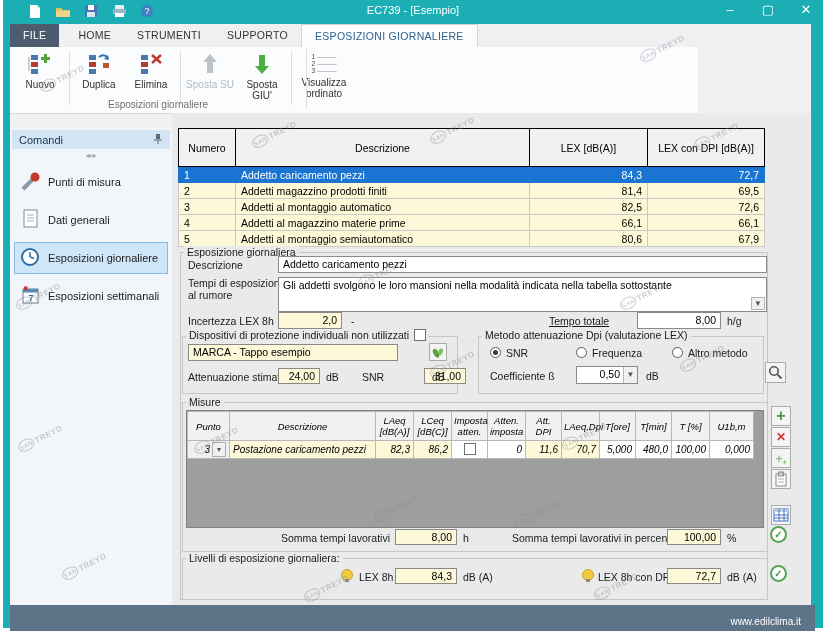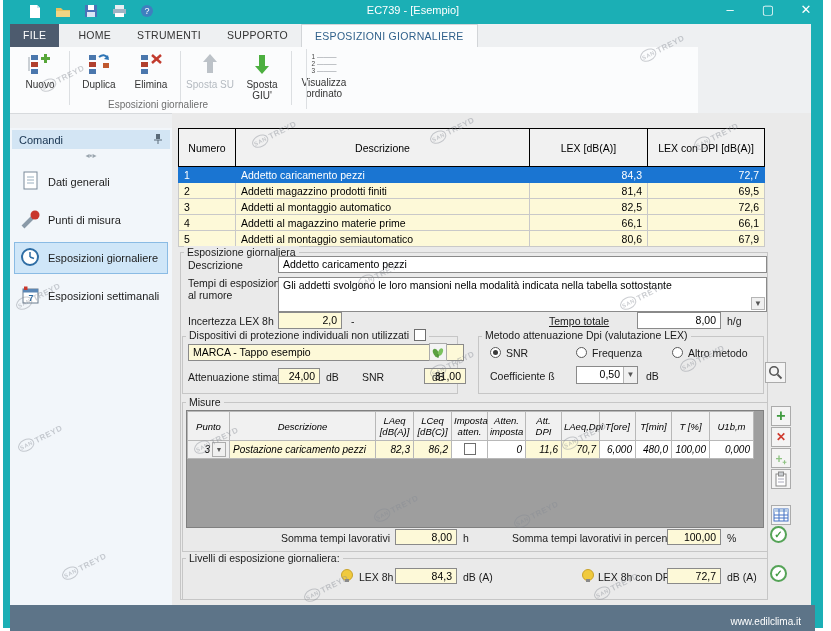--- a/index.html
+++ b/index.html
@@ -201,33 +201,33 @@
       <span>Comandi</span>
       <span><svg width="10" height="12">
             <rect x="3" y="1" width="4" height="5" fill="#5a6a78"></rect>
             <line x1="1" y1="7" x2="9" y2="7" stroke="#5a6a78"></line>
             <line x1="5" y1="7" x2="5" y2="11" stroke="#5a6a78"></line>
           </svg></span>
     </div>
     <div class="handle">◂▪▸</div>
     <div class="sitem">
       <span><svg width="22" height="22">
+            <line x1="4" y1="19" x2="14" y2="9" stroke="#8a9aa8" stroke-width="4"></line>
+            <circle cx="16" cy="7" r="4.5" fill="#c8372d"></circle>
+          </svg></span>
+      <span>Punti di misura</span>
+    </div>
+    <div class="sitem">
+      <span><svg width="22" height="22">
             <rect x="5" y="2" width="13" height="17" fill="#fff" stroke="#7a8a99"></rect>
             <line x1="8" y1="7" x2="15" y2="7" stroke="#9ab0c0"></line>
             <line x1="8" y1="10" x2="15" y2="10" stroke="#9ab0c0"></line>
             <line x1="8" y1="13" x2="15" y2="13" stroke="#9ab0c0"></line>
           </svg></span>
       <span>Dati generali</span>
-    </div>
-    <div class="sitem">
-      <span><svg width="22" height="22">
-            <line x1="4" y1="19" x2="14" y2="9" stroke="#8a9aa8" stroke-width="4"></line>
-            <circle cx="16" cy="7" r="4.5" fill="#c8372d"></circle>
-          </svg></span>
-      <span>Punti di misura</span>
     </div>
     <div class="sitem sel">
       <span><svg width="22" height="22">
             <circle cx="11" cy="11" r="8" fill="#fff" stroke="#2e6da4" stroke-width="2"></circle>
             <line x1="11" y1="11" x2="11" y2="6" stroke="#2e6da4" stroke-width="1.5"></line>
             <line x1="11" y1="11" x2="15" y2="12.5" stroke="#2e6da4" stroke-width="1.5"></line>
           </svg></span>
       <span>Esposizioni giornaliere</span>
     </div>
     <div class="sitem">
@@ -306,21 +306,21 @@
   <div class="lbl" style="left:351px;top:315px;">-</div>
   <div class="lbl" style="left:549px;top:315px;text-decoration:underline;">Tempo totale</div>
   <div class="fld num" style="left:637px;top:312px;width:84px;height:17px;">8,00</div>
   <div class="lbl" style="left:727px;top:315px;">h/g</div>
 
   <div class="gb" style="left:182px;top:336px;width:274px;height:56px;"></div>
   <div class="gleg" style="left:186px;top:329px;">
     <span>Dispositivi di protezione individuali non utilizzati</span>
     <span class="cb"></span>
   </div>
-  <div class="fld y" style="left:188px;top:344px;width:276px;height:17px;">MARCA - Tappo esempio</div>
+  <div class="fld y" style="left:188px;top:344px;width:210px;height:17px;">MARCA - Tappo esempio</div>
   <div class="tool" style="left:429px;top:343px;width:18px;height:18px;">
     <svg width="14" height="14">
         <ellipse cx="5" cy="8" rx="2.6" ry="4.5" fill="#5aa042" transform="rotate(-28 5 8)"></ellipse>
         <ellipse cx="9.5" cy="7" rx="2.2" ry="3.8" fill="#7bc25e" transform="rotate(24 9.5 7)"></ellipse>
         <line x1="7" y1="9" x2="7" y2="13" stroke="#4c8a38"></line>
       </svg>
   </div>
   <div class="lbl" style="left:188px;top:371px;">Attenuazione stimata</div>
   <div class="fld y num" style="left:278px;top:368px;width:42px;height:16px;">24,00</div>
   <div class="lbl" style="left:326px;top:371px;">dB</div>
@@ -393,21 +393,21 @@
                 <span class="pchev">▼</span>
               </span>
             </td>
         <td class="y">Postazione caricamento pezzi</td>
         <td class="y num">82,3</td>
         <td class="y num">86,2</td>
         <td style="text-align:center;"><span class="cb"></span></td>
         <td class="num">0</td>
         <td class="y num">11,6</td>
         <td class="y num">70,7</td>
-        <td class="num">6,000</td>
+        <td class="num">5,000</td>
         <td class="num">480,0</td>
         <td class="num">100,00</td>
         <td class="num">0,000</td>
       </tr>
     </tbody>
       </table>
   </div>
 
   <div class="lbl" style="left:255px;top:532px;width:135px;text-align:right;">Somma tempi lavorativi</div>
   <div class="fld y num" style="left:395px;top:529px;width:62px;height:16px;">8,00</div>

